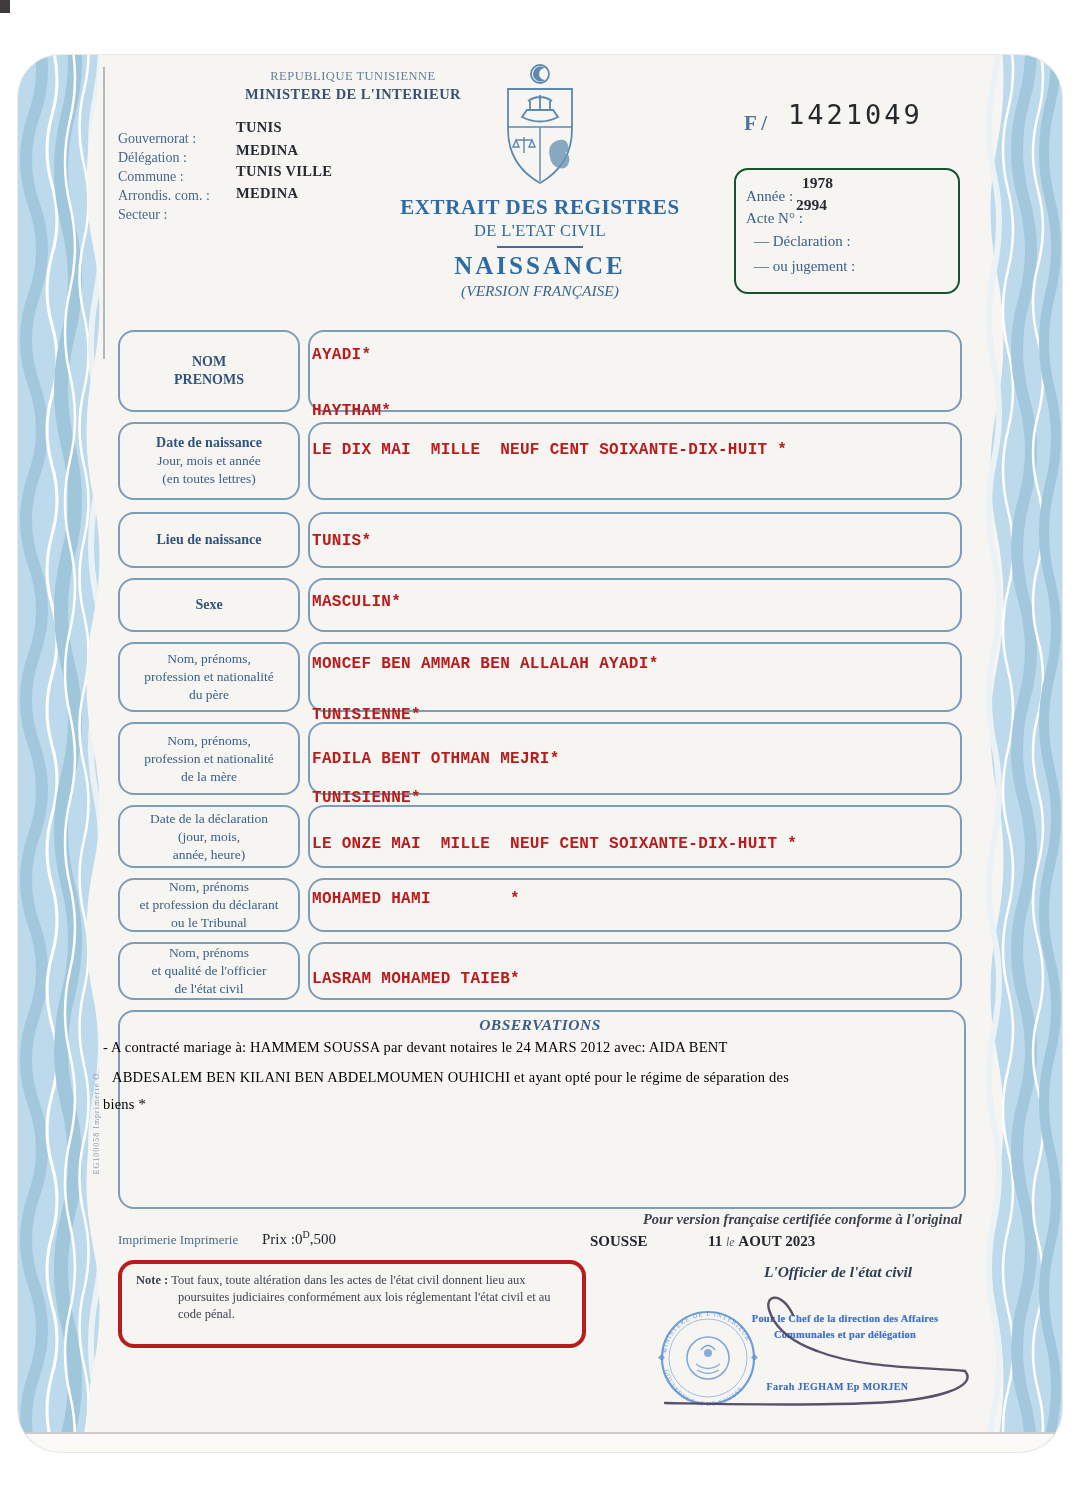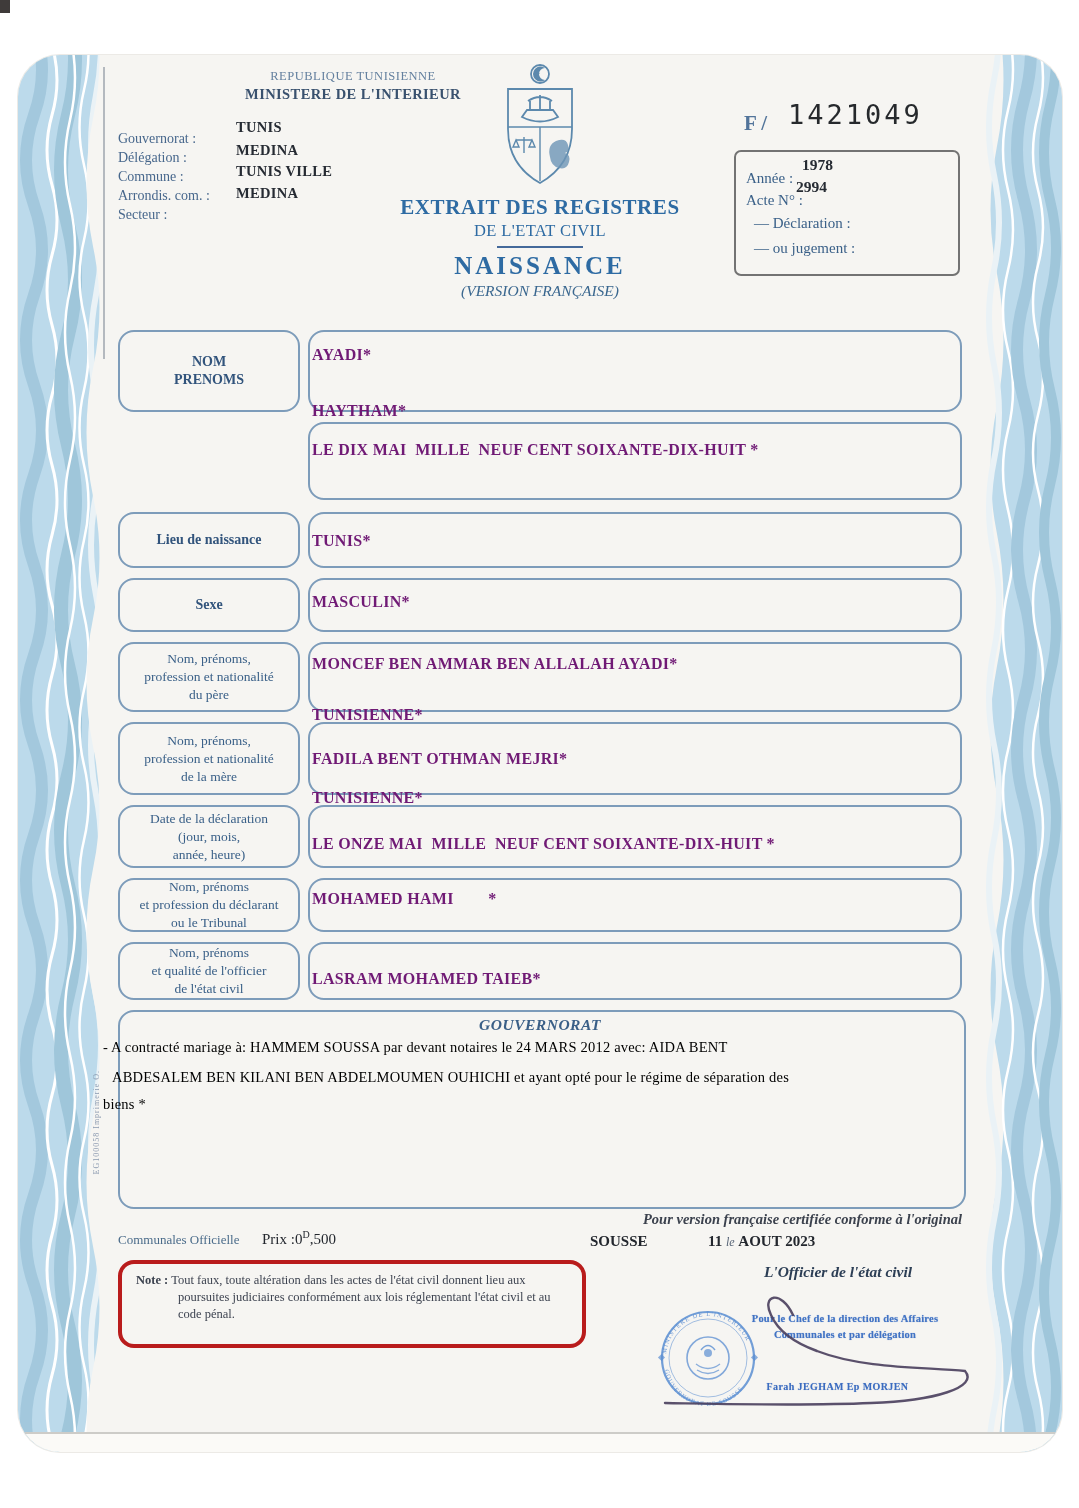--- a/index.html
+++ b/index.html
@@ -20,34 +20,34 @@
   .adm-val{color:#262b33;font-size:14.5px;font-weight:600;letter-spacing:.3px;white-space:pre;}
   .titleblock{left:322px;top:140px;width:400px;text-align:center;color:#2e6ba3;}
   .t1{font-size:21px;font-weight:bold;letter-spacing:.6px;}
   .t2{font-size:16.5px;margin-top:1px;letter-spacing:.4px;}
   .t-under{width:86px;height:2px;background:#44699a;margin:5px auto 4px auto;}
   .t3{font-size:25px;font-weight:bold;letter-spacing:3px;}
   .t4{font-size:15.5px;font-style:italic;color:#3a678f;margin-top:2px;}
   .serial-pre{left:726px;top:56px;font-size:21px;color:#52749a;font-weight:600;}
   .serial-num{left:770px;top:44px;font-size:27px;color:#26292c;letter-spacing:3px;
               font-family:"DejaVu Sans Mono", monospace;}
-  .regbox{left:716px;top:95px;width:222px;height:122px;border:2px solid #737373;border-radius:7px;}
+  .regbox{left:716px;top:113px;width:222px;height:122px;border:2px solid #14532d;border-radius:14px;}
   .regbox span{position:absolute;font-size:15px;color:#3a6088;white-space:pre;}
   .regbox .rv{color:#262b33;font-weight:600;font-size:15.5px;}
   
   .row{left:100px;width:844px;}
   .labelbox{position:absolute;left:0;top:0;width:182px;height:100%;border:2px solid #7d9cba;
             border-radius:16px;display:flex;flex-direction:column;justify-content:center;
             align-items:center;text-align:center;box-sizing:border-box;}
   .valuebox{position:absolute;left:190px;top:0;width:654px;height:100%;border:2px solid #7d9cba;
             border-radius:16px;box-sizing:border-box;}
   .lbl{font-size:13.5px;color:#3a6088;line-height:18px;}
   .lbl.b{font-weight:bold;font-size:14px;color:#32547c;}
-  .val{position:absolute;left:194px;font-size:16px;font-weight:600;color:#701a75;
-       letter-spacing:.3px;white-space:pre;}
+  .val{position:absolute;left:194px;font-size:16px;font-weight:600;color:#b91c1c;
+       letter-spacing:.3px;white-space:pre;font-family:Liberation Mono, monospace;}
   
   .obsbox{left:100px;top:955px;width:844px;height:195px;border:2px solid #7d9cba;border-radius:16px;}
   .obstitle{left:100px;top:961px;width:844px;text-align:center;font-size:15.5px;font-weight:bold;
             font-style:italic;color:#3a5f87;letter-spacing:.5px;}
   .obsline{font-size:14.5px;color:#000000;letter-spacing:.2px;white-space:pre;}
   
   .cert{left:500px;top:1156px;width:444px;text-align:right;font-size:14.5px;font-style:italic;
         color:#3b414d;font-weight:600;}
   .sousse{left:572px;top:1178px;font-size:15px;font-weight:bold;color:#23272e;}
   .dgroup{left:690px;top:1178px;font-size:15px;color:#23272e;}
@@ -152,20 +152,25 @@
       <div class="labelbox">
         <div class="lbl b">NOM</div>
         <div class="lbl b">PRENOMS</div>
       </div>
       <div class="valuebox"></div>
       <span class="val" style="top:16px">AYADI*</span>
       <span class="val" style="bottom:-8px">HAYTHAM*</span>
     </div>
 
     <div class="abs row" style="top:367px;height:78px">
+      <div class="labelbox">
+        <div class="lbl b">Date de naissance</div>
+        <div class="lbl">Jour, mois et année</div>
+        <div class="lbl">(en toutes lettres)</div>
+      </div>
       <div class="valuebox"></div>
       <span class="val" style="top:19px">LE DIX MAI  MILLE  NEUF CENT SOIXANTE-DIX-HUIT *</span>
     </div>
 
     <div class="abs row" style="top:457px;height:56px">
       <div class="labelbox">
         <div class="lbl b">Lieu de naissance</div>
       </div>
       <div class="valuebox"></div>
       <span class="val" style="top:20px">TUNIS*</span>
@@ -225,29 +230,29 @@
       <div class="labelbox">
         <div class="lbl">Nom, prénoms</div>
         <div class="lbl">et qualité de l'officier</div>
         <div class="lbl">de l'état civil</div>
       </div>
       <div class="valuebox"></div>
       <span class="val" style="top:28px">LASRAM MOHAMED TAIEB*</span>
     </div>
 
     <div class="abs obsbox"></div>
-    <div class="abs obstitle">GOUVERNORAT</div>
+    <div class="abs obstitle">OBSERVATIONS</div>
     <span class="abs obsline" style="left:85px;top:984px">- A contracté mariage à: HAMMEM SOUSSA par devant notaires le 24 MARS 2012 avec: AIDA BENT</span>
     <span class="abs obsline" style="left:94px;top:1014px">ABDESALEM BEN KILANI BEN ABDELMOUMEN OUHICHI et ayant opté pour le régime de séparation des</span>
     <span class="abs obsline" style="left:85px;top:1041px">biens *</span>
 
     <div class="abs cert">Pour version française certifiée conforme à l'original</div>
     <span class="abs sousse">SOUSSE</span>
     <span class="abs dgroup"><span class="day">11</span> <span class="le">le</span> <span class="rest">AOUT 2023</span></span>
-    <span class="abs imprim">Communales Officielle</span>
+    <span class="abs imprim">Imprimerie Imprimerie</span>
     <span class="abs prix"><span>Prix :0</span><sup>D</sup><span>,500</span></span>
     <div class="abs notebox">
       <div class="notetext"><span class="nl">Note :</span> <span>Tout faux, toute altération dans les actes de l'état civil donnent lieu aux poursuites judiciaires conformément aux lois réglementant l'état civil et au code pénal.</span></div>
     </div>
     <div class="abs officer">L'Officier de l'état civil</div>
     <div class="abs sidecode">EG100058  Imprimerie O.</div>
 
     <svg class="abs" style="left:615px;top:1243px" width="150" height="140" viewBox="0 0 150 140">
       <g stroke="#5b8ed2" fill="none">
         <circle cx="75" cy="60" r="46" stroke-width="2.2" opacity=".85"></circle>

